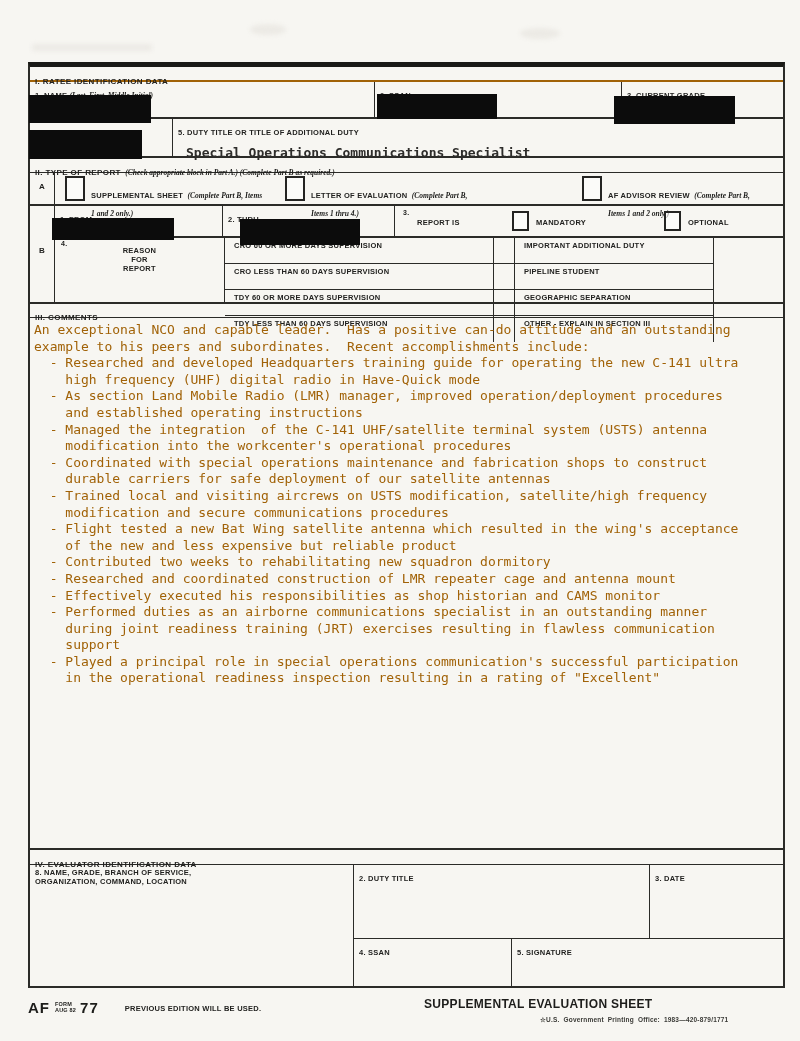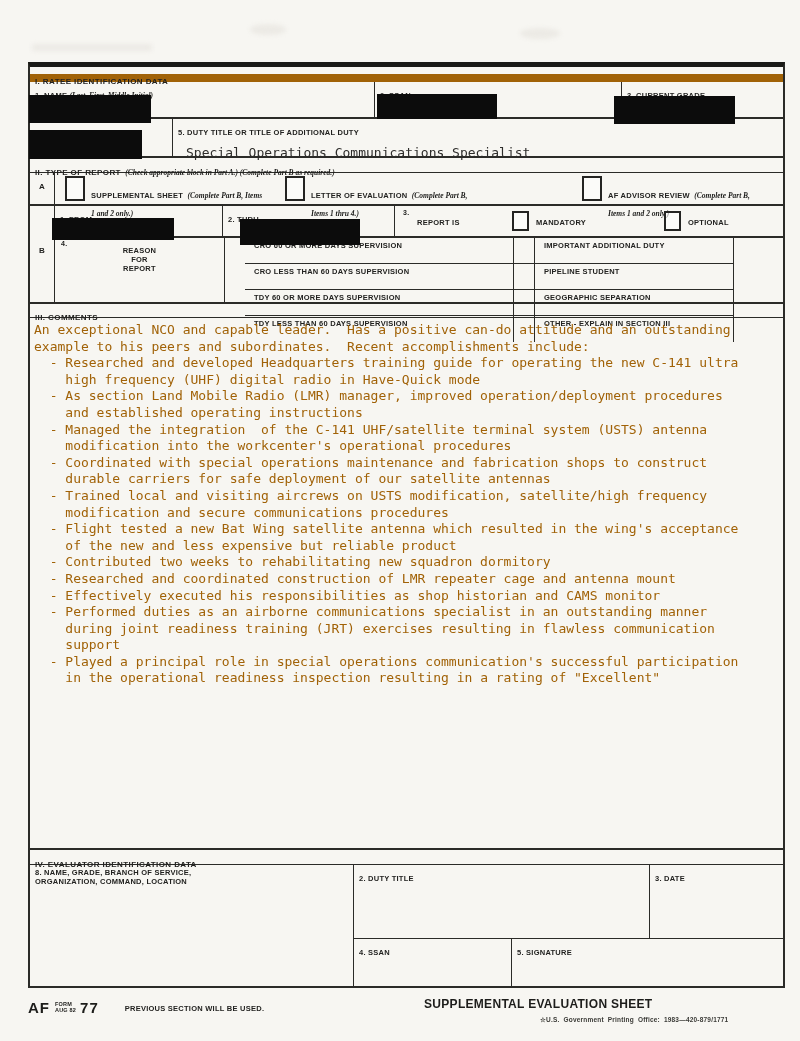--- a/index.html
+++ b/index.html
@@ -15,36 +15,36 @@
 
   .form { position:absolute; left:28px; top:62px; width:757px;
           border:2px solid #2b2b28; border-top:5px solid #1a1a17; }
 
   .lbl { font-weight:bold; font-size:7.5px; line-height:1.25; letter-spacing:.25px; color:#222220; }
   .hdr { font-size:8px; letter-spacing:.4px; }
   .hint { font-family:"Liberation Serif", serif; font-style:italic; font-weight:bold;
           font-size:7.5px; letter-spacing:0; }
   .num { font-size:7px; }
 
-  .sec-hdr { height:15px; border-bottom:8px solid #a16207; padding:2.5px 0 0 5px; }
+  .sec-hdr { height:15px; border-bottom:2px solid #a16207; padding:2.5px 0 0 5px; }
   .sec-hdr.thin { height:14.5px; border-bottom:1.5px solid #2b2b28; }
 
   .row { display:flex; }
   .cell { position:relative; padding:2px 0 0 5px; }
   .bR { border-right:1.5px solid #2b2b28; }
 
   .r1 { height:37px; border-bottom:2px solid #2b2b28; }
   .c-name { width:345px; }
   .c-ssan { width:247px; }
   .c-grade { flex:1; }
   .r2 { height:39px; border-bottom:2px solid #2b2b28; }
   .c-dafsc { width:143px; }
   .c-duty { flex:1; }
   .tw { font-family:"DejaVu Sans Mono", monospace; font-size:13px; color:#2e2d2b; }
-  .duty-val { display:block; margin:6px 0 0 8px; white-space:nowrap; }
+  .duty-val { display:block; margin:6px 0 0 8px; white-space:nowrap;font-weight:bold; }
 
   .redact { position:absolute; background:#0c0c0c; z-index:3; }
   .rd-name  { left:-1px; top:13px; width:122px; height:28px; }
   .rd-ssan  { left:2px;  top:12px; width:120px; height:25px; }
   .rd-grade { left:-8px; top:14px; width:121px; height:28px; }
   .rd-dafsc { left:-1px; top:11px; width:113px; height:29px; }
   .rd-from  { left:-3px; top:12px; width:122px; height:22px; }
   .rd-thru  { left:17px; top:13px; width:120px; height:26px; }
 
   .ra { height:33px; border-bottom:2px solid #2b2b28; }
@@ -60,21 +60,21 @@
   .bcol .lbl { margin-top:40px; }
   .b-right { flex:1; }
   .sub1 { height:32px; border-bottom:2px solid #2b2b28; display:flex; }
   .c-from { width:168px; } .c-thru { width:172px; } .c-reportis { flex:1; padding:0; }
   .ri-num { position:absolute; left:8px; top:3px; }
   .ri-lbl { position:absolute; left:22px; top:12px; }
   .cb.small { width:17px; height:20px; position:absolute; top:5px; }
   .cb-mand { left:117px; } .cb-opt { left:269px; }
   .ml { position:absolute; left:141px; top:12px; } .ol { position:absolute; left:293px; top:12px; }
 
-  .sub2 { height:64px; display:flex;gap:20px; }
+  .sub2 { height:64px; display:flex; }
   .c-reason { width:170px; border-right:1.5px solid #2b2b28; padding:0; }
   .reason-num { position:absolute; left:6px; top:2px; }
   .reason-stack { white-space:pre-line; text-align:center; margin-top:8px; line-height:9px; }
   .opt-grid { flex:1; }
   .opt-row { display:flex; height:26px; }
   .opt { padding:3px 0 0 9px; }
   .opt-row .o-left { width:269px; border-right:1.5px solid #2b2b28; }
   .opt-row .o-box { width:21px; border-right:1.5px solid #2b2b28; padding:0; }
   .opt-row .o-right { width:199px; border-right:1.5px solid #2b2b28; }
   .opt-row .o-rest { flex:1; }
@@ -288,18 +288,18 @@
   </div>
 
   <div class="footer">
     <div class="f-left">
       <span class="af">AF</span>
       <span class="form-stack">
         <span>FORM</span>
         <span>AUG 82</span>
       </span>
       <span class="af n77">77</span>
-      <span class="lbl prev">PREVIOUS SECTION WILL BE USED.</span>
+      <span class="lbl prev">PREVIOUS EDITION WILL BE USED.</span>
     </div>
     <div class="f-title">SUPPLEMENTAL EVALUATION SHEET</div>
     <div class="f-gpo">☆U.S. Government Printing Office: 1983—420-879/1771</div>
   </div>
 </div>
 
 </body></html>

